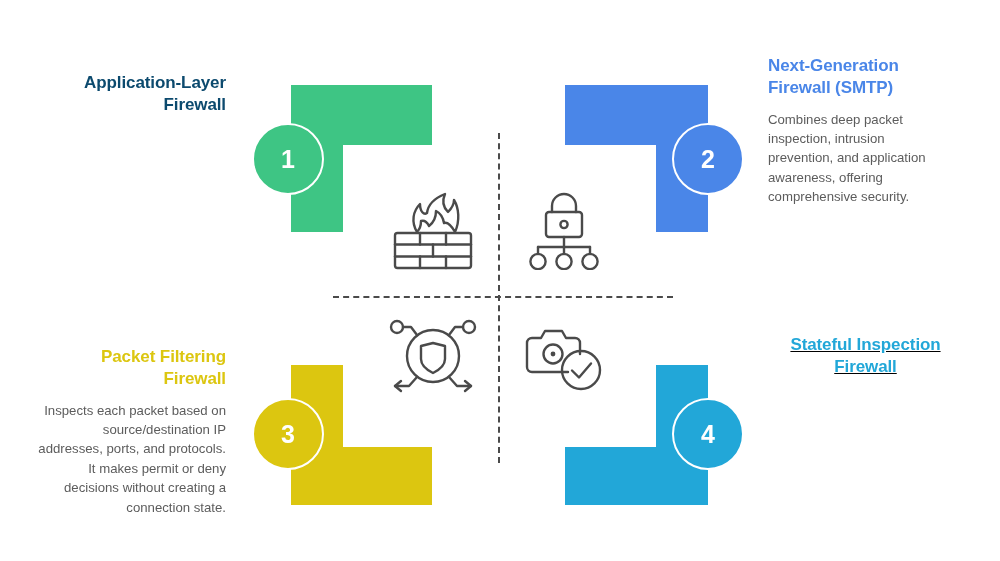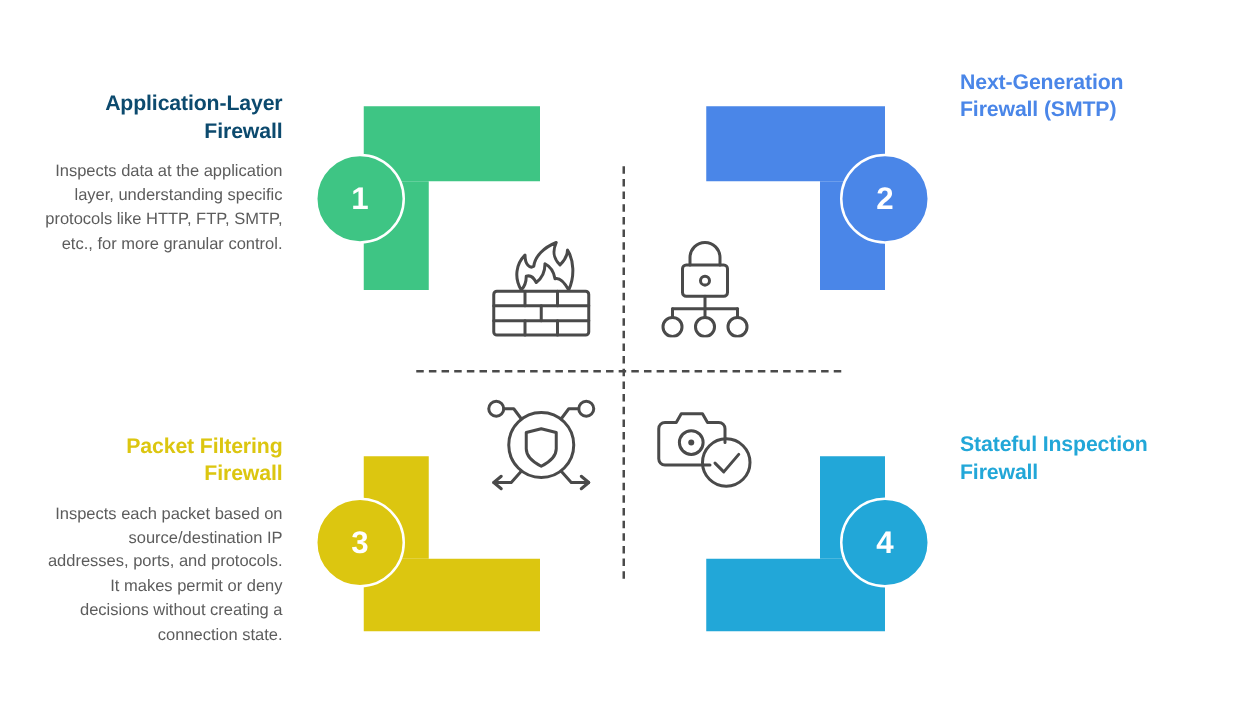--- a/index.html
+++ b/index.html
@@ -35,21 +35,21 @@
   .q-desc {
     font-size: 13.2px;
     line-height: 1.47;
     color: #5c5c5c;
     margin: 0;
   }
 
   #tb-1 { left: 36px;  top: 72px;  text-align: right; }
   #tb-2 { left: 768px; top: 55px;  text-align: left;  width: 185px; }
   #tb-3 { left: 36px;  top: 346px; text-align: right; }
-  #tb-4 { left: 768px; top: 345px; text-align: left;  width: 195px; }
+  #tb-4 { left: 768px; top: 334px; text-align: center;  width: 195px; text-decoration: underline; }
 
   
   .lshape {
     position: absolute;
   }
   .lshape .bar, .lshape .stem {
     position: absolute;
   }
 
   
@@ -120,21 +120,20 @@
   #icon-4 { left: 524px; top: 328px; }
   .icon-wrap svg { display: block; }
 </style>
 </head>
 <body>
 
 <div id="canvas">
 
   <div class="text-block" id="tb-1">
     <h2 class="q-title" style="color:#0c4a6e">Application-Layer Firewall</h2>
-    <p class="q-desc">Inspects data at the application layer, understanding specific protocols like HTTP, FTP, SMTP, etc., for more granular control.</p>
   </div>
 
   <div class="lshape" id="shape-1">
     <div class="bar" style="background:#3ec584"></div>
     <div class="stem" style="background:#3ec584"></div>
   </div>
 
   <div class="num-circle" id="circle-1" style="background:#3ec584">
     <span>1</span>
   </div>
@@ -157,20 +156,21 @@
 
       <line x1="46" y1="52.5" x2="46" y2="64.5"></line>
 
       <line x1="33" y1="64.5" x2="33" y2="76"></line>
       <line x1="59" y1="64.5" x2="59" y2="76"></line>
     </svg>
   </div>
 
   <div class="text-block" id="tb-2">
     <h2 class="q-title" style="color:#4a86e8">Next-Generation Firewall (SMTP)</h2>
+    <p class="q-desc">Combines deep packet inspection, intrusion prevention, and application awareness, offering comprehensive security.</p>
   </div>
 
   <div class="lshape" id="shape-2">
     <div class="bar" style="background:#4a86e8"></div>
     <div class="stem" style="background:#4a86e8"></div>
   </div>
 
   <div class="num-circle" id="circle-2" style="background:#4a86e8">
     <span>2</span>
   </div>

